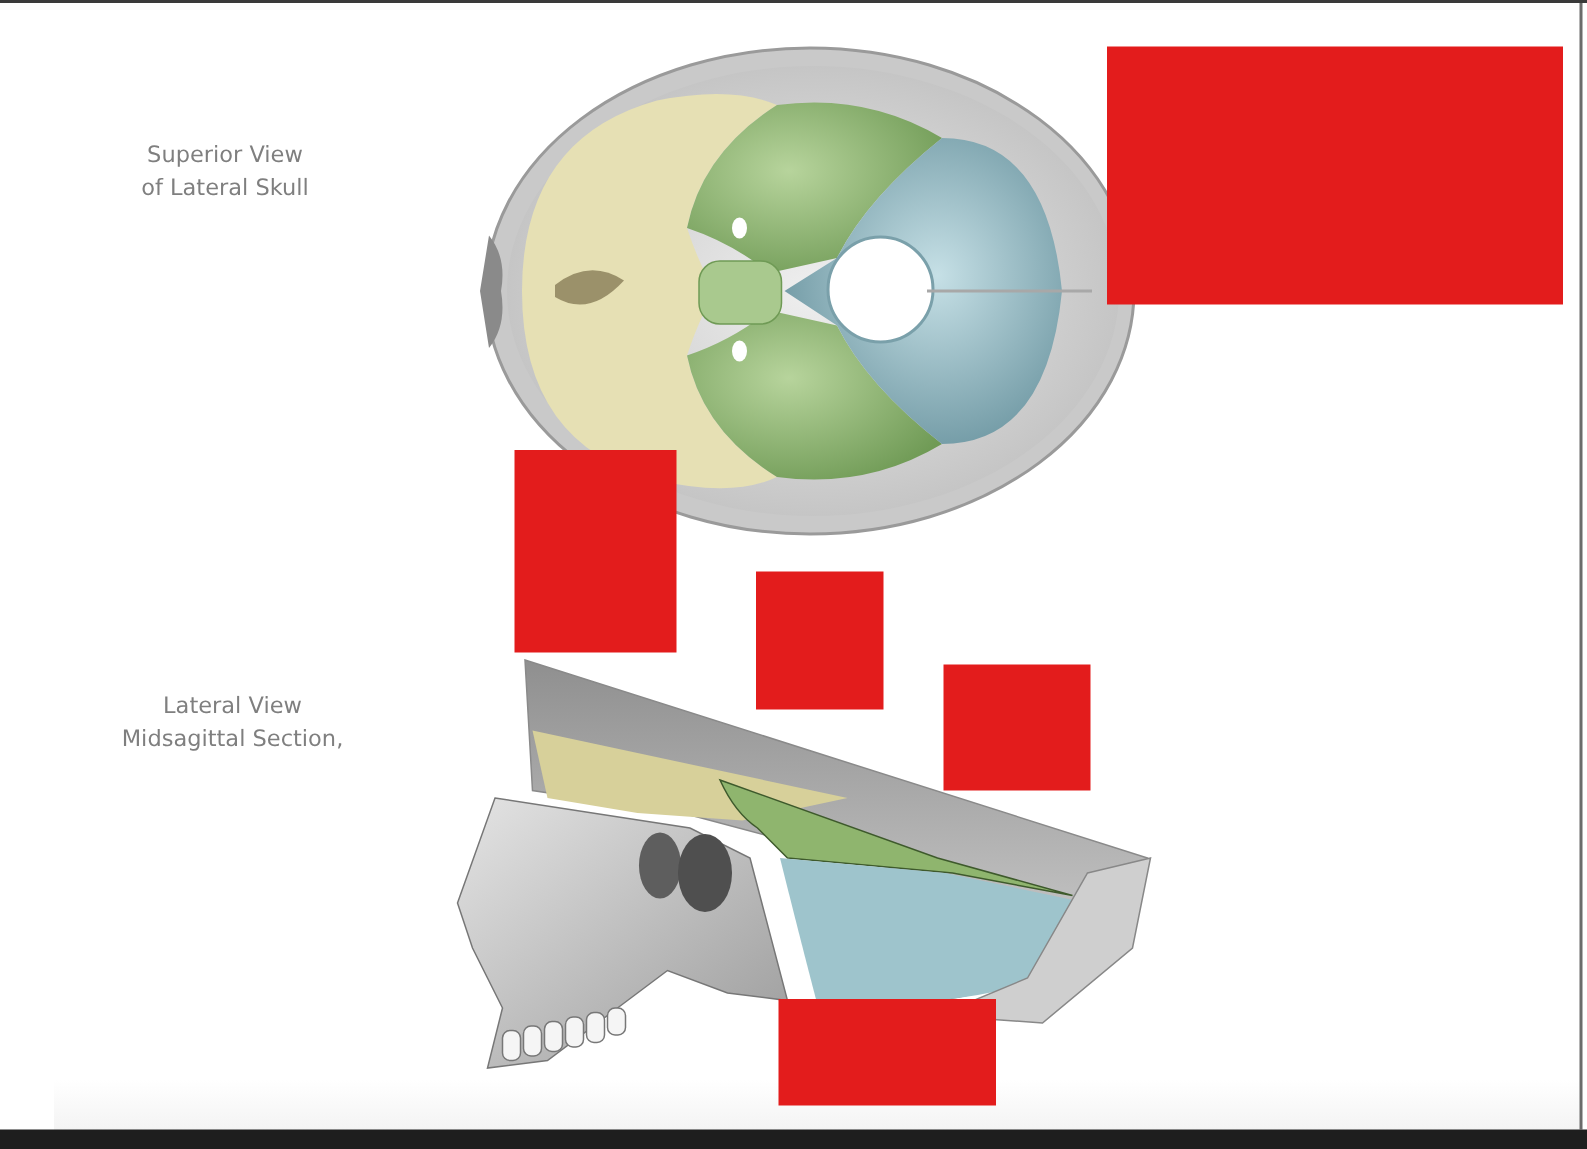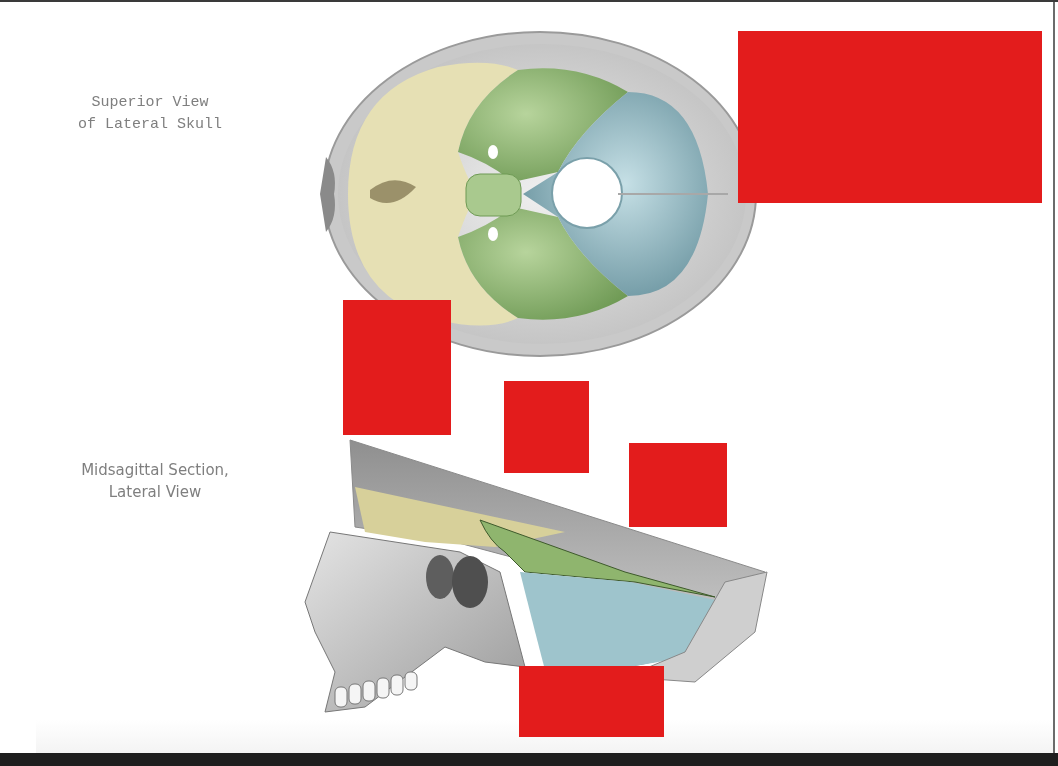--- a/index.html
+++ b/index.html
@@ -15,21 +15,21 @@
   }
   .bottom-fade {
     position: absolute; left: 36px; top: 718px; width: 1017px; height: 35px;
     background: linear-gradient(#ffffff, #f3f3f3);
   }
   .bottom-bar { position: absolute; left: 0; top: 753px; width: 1058px; height: 13px; background: #1e1e1e; }
   .caption {
     position: absolute; color: #7f7f7f; font-size: 15px; line-height: 22px; text-align: center;
   }
   .caption span { display: block; white-space: nowrap; }
-  .cap-superior { left: 40px; top: 92px; width: 220px; font-family: Liberation Mono, monospace; }
+  .cap-superior { left: 40px; top: 92px; width: 220px; }
   .cap-lateral { left: 40px; top: 459px; width: 230px; }
   .figure { position: absolute; }
   .fig-superior { left: 318px; top: 22px; width: 440px; height: 360px; }
   .fig-lateral { left: 295px; top: 432px; width: 480px; height: 295px; }
   .redact { position: absolute; background: #e31c1c; }
 </style>
 </head>
 <body>
 
 <div class="top-rule"></div>
@@ -39,22 +39,22 @@
 </div>
 
 <div class="right-rule"></div>
 
 <div class="caption cap-superior">
   <span>Superior View</span>
   <span>of Lateral Skull</span>
 </div>
 
 <div class="caption cap-lateral">
+  <span>Lateral View</span>
   <span>Midsagittal Section,</span>
-  <span>Lateral View</span>
 </div>
 
 <div class="figure fig-superior">
   <svg width="440" height="360" viewBox="0 0 440 360">
     <defs>
       <radialGradient id="boneG" cx="50%" cy="50%" r="60%">
         <stop offset="0%" stop-color="#efefef"></stop>
         <stop offset="100%" stop-color="#bdbdbd"></stop>
       </radialGradient>
       <radialGradient id="blueG" cx="55%" cy="45%" r="60%">

